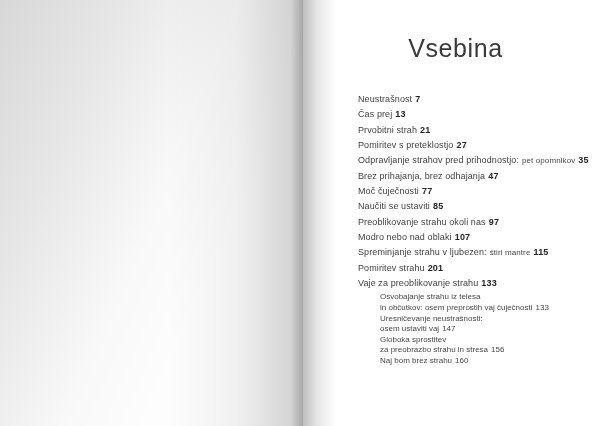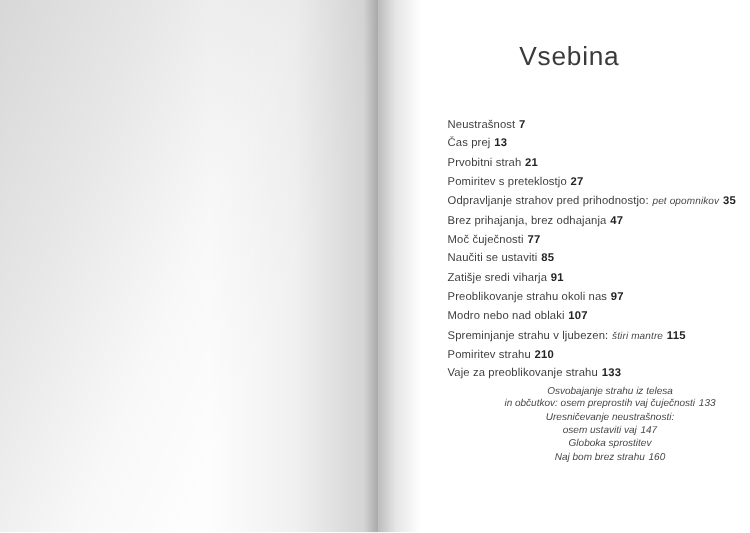--- a/index.html
+++ b/index.html
@@ -25,57 +25,54 @@
     background: #ffffff;
   }
   .spine-shadow {
     position: absolute; left: 0; top: 0;
     width: 34px; height: 100%;
     background: linear-gradient(to right, rgba(0,0,0,0.26) 0%, rgba(0,0,0,0.10) 40%, rgba(0,0,0,0) 100%);
   }
   .toc-title {
     position: absolute; left: 8px; right: 0; top: 34px;
     text-align: center;
-    font-size: 21px;
+    font-size: 25px;
     letter-spacing: 0.6px;
     color: #3a3a3a;
     font-weight: normal;
   }
   .toc {
     position: absolute; left: 55px; top: 92px; right: 4px;
     color: #3e3e3e;
   }
   .entry {
     font-size: 9px;
     line-height: 14.35px;
     letter-spacing: 0.1px;
     white-space: nowrap;
   }
   .entry .dtl {
-    font-style: italic;
     font-size: 8px;
     margin-left: 3px;
     color: #474747;
   }
   .entry .dtl:empty { margin-left: 0; }
   .entry .pg {
     font-weight: bold;
     margin-left: 3px;
     color: #242424;
     letter-spacing: 0.2px;
   }
   .sub-list { margin-left: 22px; margin-top: 1px; }
   .sub {
-    font-style: italic;
     font-size: 8px;
     line-height: 10.3px;
     color: #474747;
     margin-bottom: 0.6px;
     white-space: nowrap;
-    text-align: center;
   }
   .sub .b { font-weight: bold; }
   .sub .pg2 { margin-left: 3px; }
 </style>
 </head>
 <body>
 
 <div class="spread">
   <div class="page-left"></div>
   <div class="page-right">
@@ -84,38 +81,38 @@
 
     <div class="toc">
       <div class="entry"><span>Neustrašnost</span><span class="dtl"></span><span class="pg">7</span></div>
       <div class="entry"><span>Čas prej</span><span class="dtl"></span><span class="pg">13</span></div>
       <div class="entry"><span>Prvobitni strah</span><span class="dtl"></span><span class="pg">21</span></div>
       <div class="entry"><span>Pomiritev s preteklostjo</span><span class="dtl"></span><span class="pg">27</span></div>
       <div class="entry"><span>Odpravljanje strahov pred prihodnostjo:</span><span class="dtl">pet opomnikov</span><span class="pg">35</span></div>
       <div class="entry"><span>Brez prihajanja, brez odhajanja</span><span class="dtl"></span><span class="pg">47</span></div>
       <div class="entry"><span>Moč čuječnosti</span><span class="dtl"></span><span class="pg">77</span></div>
       <div class="entry"><span>Naučiti se ustaviti</span><span class="dtl"></span><span class="pg">85</span></div>
-      <div class="entry"><span>Zatišje sredi viharja</span><span class="dtl"></span><span class="pg">91</span></div>
       <div class="entry"><span>Preoblikovanje strahu okoli nas</span><span class="dtl"></span><span class="pg">97</span></div>
       <div class="entry"><span>Modro nebo nad oblaki</span><span class="dtl"></span><span class="pg">107</span></div>
       <div class="entry"><span>Spreminjanje strahu v ljubezen:</span><span class="dtl">štiri mantre</span><span class="pg">115</span></div>
-      <div class="entry"><span>Pomiritev strahu</span><span class="dtl"></span><span class="pg">210</span></div>
+      <div class="entry"><span>Pomiritev strahu</span><span class="dtl"></span><span class="pg">201</span></div>
       <div class="entry"><span>Vaje za preoblikovanje strahu</span><span class="dtl"></span><span class="pg">133</span></div>
 
       <div class="sub-list">
         <div class="sub">
           <div><span>Osvobajanje strahu iz telesa</span><span class="b"></span><span></span></div>
           <div><span>in občutkov: osem preprostih vaj čuječnosti</span><span class="pg2">133</span></div>
         </div>
         <div class="sub">
           <div><span>Uresničevanje neustrašnosti:</span><span class="b"></span><span></span></div>
           <div><span>osem ustaviti vaj</span><span class="pg2">147</span></div>
         </div>
         <div class="sub">
           <div><span>Globoka sprostitev</span><span class="b"></span><span></span></div>
+          <div><span>za preobrazbo strahu in stresa</span><span class="pg2">156</span></div>
         </div>
         <div class="sub">
           <div><span>Naj bom brez strahu</span><span class="pg2">160</span></div>
         </div>
       </div>
     </div>
   </div>
 </div>
 
 </body></html>

